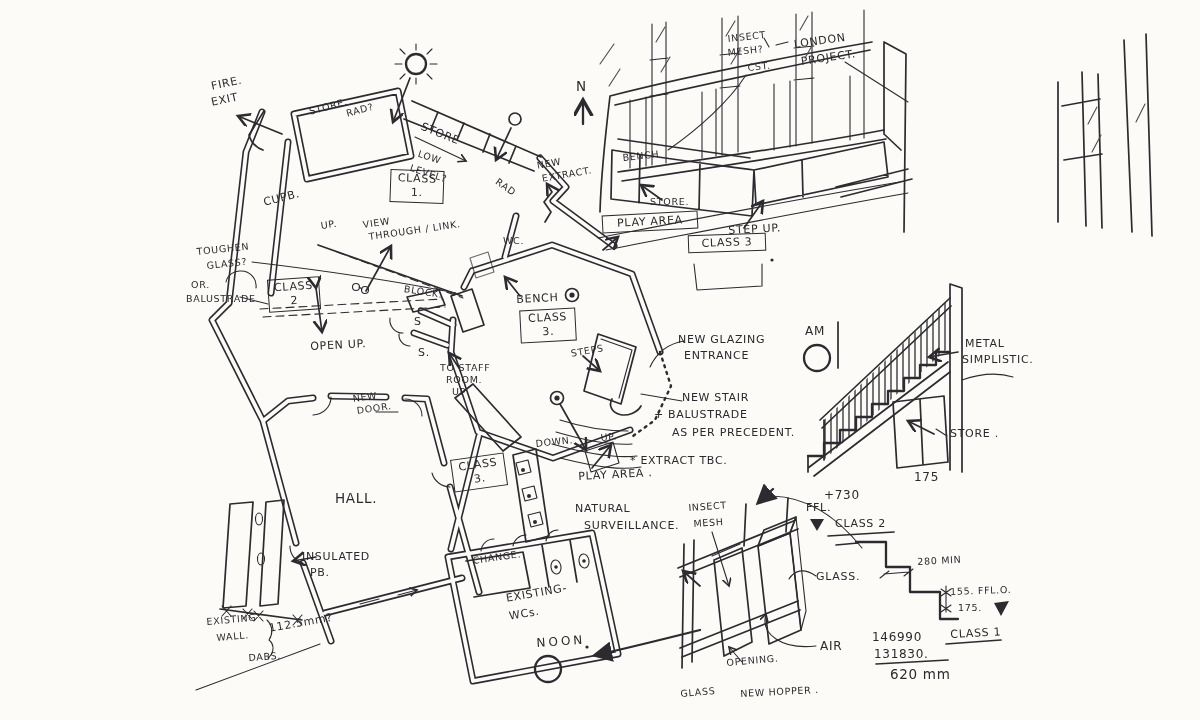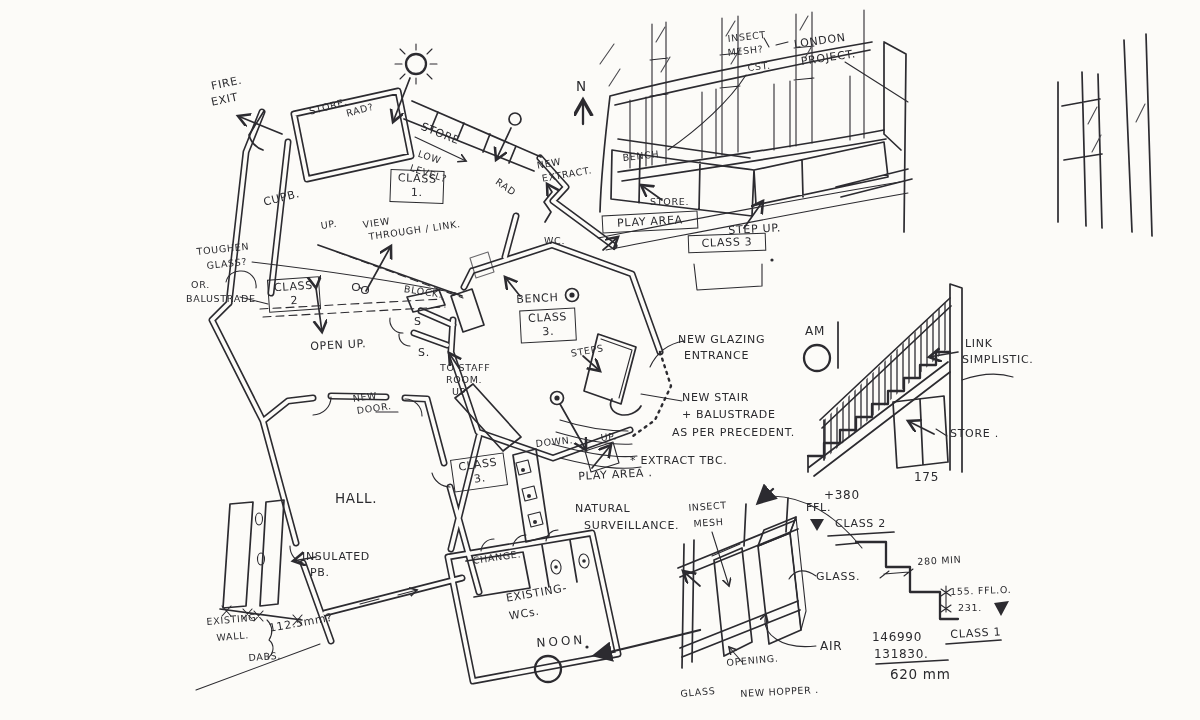--- a/index.html
+++ b/index.html
@@ -247,68 +247,68 @@
 <div class="lbl sm" style="left:650px;top:196px">STORE.</div>
 <div class="lbl" style="left:728px;top:224px;transform:rotate(-3deg)">STEP UP.</div>
 <div class="lbl sm" style="left:196px;top:246px;transform:rotate(-6deg)">TOUGHEN</div>
 <div class="lbl sm" style="left:206px;top:260px;transform:rotate(-6deg)">GLASS?</div>
 <div class="lbl sm" style="left:191px;top:279px">OR.</div>
 <div class="lbl sm" style="left:186px;top:293px">BALUSTRADE.</div>
 <div class="lbl" style="left:310px;top:340px;transform:rotate(-3deg)">OPEN UP.</div>
 <div class="lbl sm" style="left:405px;top:283px;transform:rotate(9deg)">BLOCK.</div>
 <div class="lbl" style="left:414px;top:315px">S</div>
 <div class="lbl" style="left:418px;top:346px">S.</div>
-<div class="lbl sm" style="left:544px;top:235px">WC.</div>
+<div class="lbl sm" style="left:503px;top:235px">WC.</div>
 <div class="lbl" style="left:516px;top:293px;transform:rotate(-3deg)">BENCH</div>
 <div class="lbl sm" style="left:570px;top:348px;transform:rotate(-10deg)">STEPS</div>
 <div class="lbl sm" style="left:440px;top:362px">TO STAFF</div>
 <div class="lbl sm" style="left:446px;top:374px">ROOM.</div>
 <div class="lbl sm" style="left:452px;top:386px">UP</div>
 <div class="lbl sm" style="left:352px;top:393px;transform:rotate(-8deg)">NEW</div>
 <div class="lbl sm" style="left:356px;top:405px;transform:rotate(-8deg)">DOOR.</div>
 <div class="lbl big" style="left:335px;top:490px">HALL.</div>
 <div class="lbl sm" style="left:535px;top:438px;transform:rotate(-6deg)">DOWN.</div>
 <div class="lbl sm" style="left:600px;top:432px;transform:rotate(-6deg)">UP.</div>
 <div class="lbl" style="left:678px;top:333px">NEW GLAZING</div>
 <div class="lbl" style="left:684px;top:349px">ENTRANCE</div>
 <div class="lbl" style="left:682px;top:391px">NEW STAIR</div>
-<div class="lbl" style="left:682px;top:408px">+ BALUSTRADE</div>
+<div class="lbl" style="left:654px;top:408px">+ BALUSTRADE</div>
 <div class="lbl" style="left:672px;top:426px">AS PER PRECEDENT.</div>
 <div class="lbl" style="left:630px;top:454px">* EXTRACT TBC.</div>
 <div class="lbl md" style="left:805px;top:324px">AM</div>
-<div class="lbl" style="left:965px;top:337px">LINK</div>
+<div class="lbl" style="left:965px;top:337px">METAL</div>
 <div class="lbl" style="left:962px;top:353px">SIMPLISTIC.</div>
 <div class="lbl" style="left:950px;top:427px">STORE .</div>
 <div class="lbl md" style="left:914px;top:470px">175</div>
 <div class="lbl" style="left:578px;top:470px;transform:rotate(-3deg)">PLAY AREA .</div>
 <div class="lbl" style="left:575px;top:502px">NATURAL</div>
 <div class="lbl" style="left:584px;top:519px">SURVEILLANCE.</div>
 <div class="lbl sm" style="left:472px;top:555px;transform:rotate(-8deg)">CHANGE.</div>
 <div class="lbl" style="left:505px;top:592px;transform:rotate(-10deg)">EXISTING-</div>
 <div class="lbl" style="left:508px;top:610px;transform:rotate(-10deg)">WCs.</div>
 <div class="lbl md" style="left:536px;top:636px;transform:rotate(-4deg);letter-spacing:3px">NOON</div>
 <div class="lbl" style="left:302px;top:550px">INSULATED</div>
 <div class="lbl" style="left:310px;top:566px">PB.</div>
 <div class="lbl sm" style="left:206px;top:616px;transform:rotate(-5deg)">EXISTING</div>
 <div class="lbl sm" style="left:216px;top:632px;transform:rotate(-5deg)">WALL.</div>
 <div class="lbl" style="left:268px;top:622px;transform:rotate(-10deg)">112.5mm?</div>
 <div class="lbl sm" style="left:248px;top:652px;transform:rotate(-4deg)">DABS.</div>
 <div class="lbl sm" style="left:688px;top:502px;transform:rotate(-4deg)">INSECT</div>
 <div class="lbl sm" style="left:693px;top:518px;transform:rotate(-4deg)">MESH</div>
 <div class="lbl" style="left:806px;top:501px">FFL.</div>
-<div class="lbl md" style="left:824px;top:488px">+380</div>
+<div class="lbl md" style="left:824px;top:488px">+730</div>
 <div class="lbl" style="left:835px;top:517px">CLASS 2</div>
 <div class="lbl" style="left:816px;top:570px">GLASS.</div>
 <div class="lbl md" style="left:820px;top:639px">AIR</div>
 <div class="lbl sm" style="left:726px;top:657px;transform:rotate(-5deg)">OPENING.</div>
 <div class="lbl sm" style="left:680px;top:688px;transform:rotate(-5deg)">GLASS</div>
 <div class="lbl sm" style="left:740px;top:688px;transform:rotate(-3deg)">NEW HOPPER .</div>
 <div class="lbl sm" style="left:917px;top:556px;transform:rotate(-3deg)">280 MIN</div>
 <div class="lbl sm" style="left:950px;top:586px;transform:rotate(-2deg)">155. FFL.O.</div>
-<div class="lbl sm" style="left:958px;top:602px">231.</div>
+<div class="lbl sm" style="left:958px;top:602px">175.</div>
 <div class="lbl" style="left:950px;top:628px;transform:rotate(-3deg)">CLASS 1</div>
 <div class="lbl md" style="left:872px;top:630px">146990</div>
 <div class="lbl md" style="left:874px;top:647px">131830.</div>
 <div class="lbl big" style="left:890px;top:666px">620 mm</div>
 
 <div class="lblbox" style="left:390px;top:170px;width:42px;transform:rotate(2deg)">
   <div>CLASS</div>
   <div>1.</div>
 </div>
 <div class="lblbox" style="left:268px;top:278px;width:40px;transform:rotate(-4deg)">

